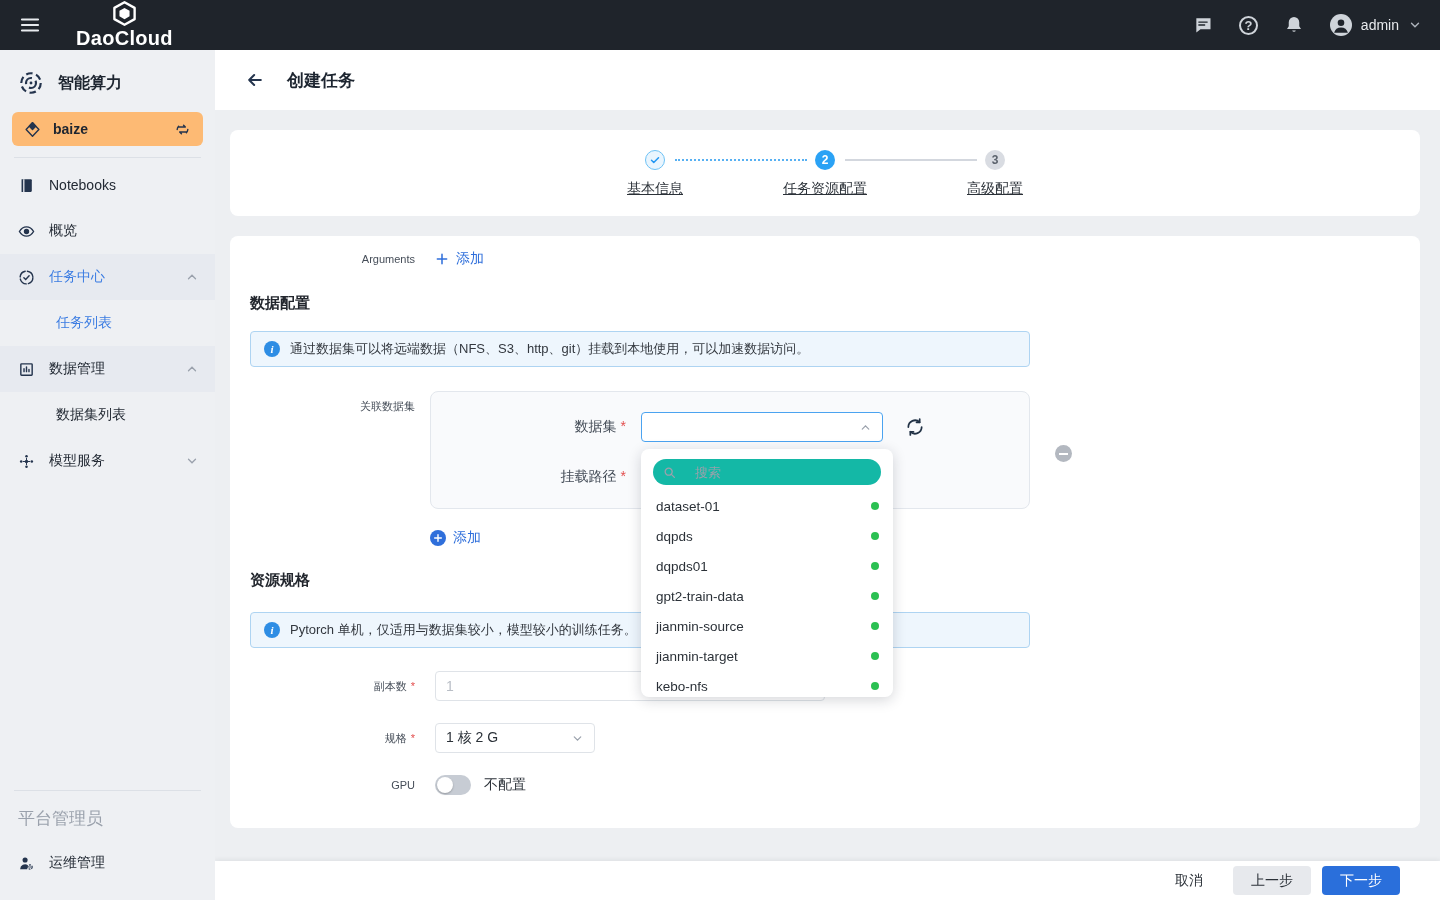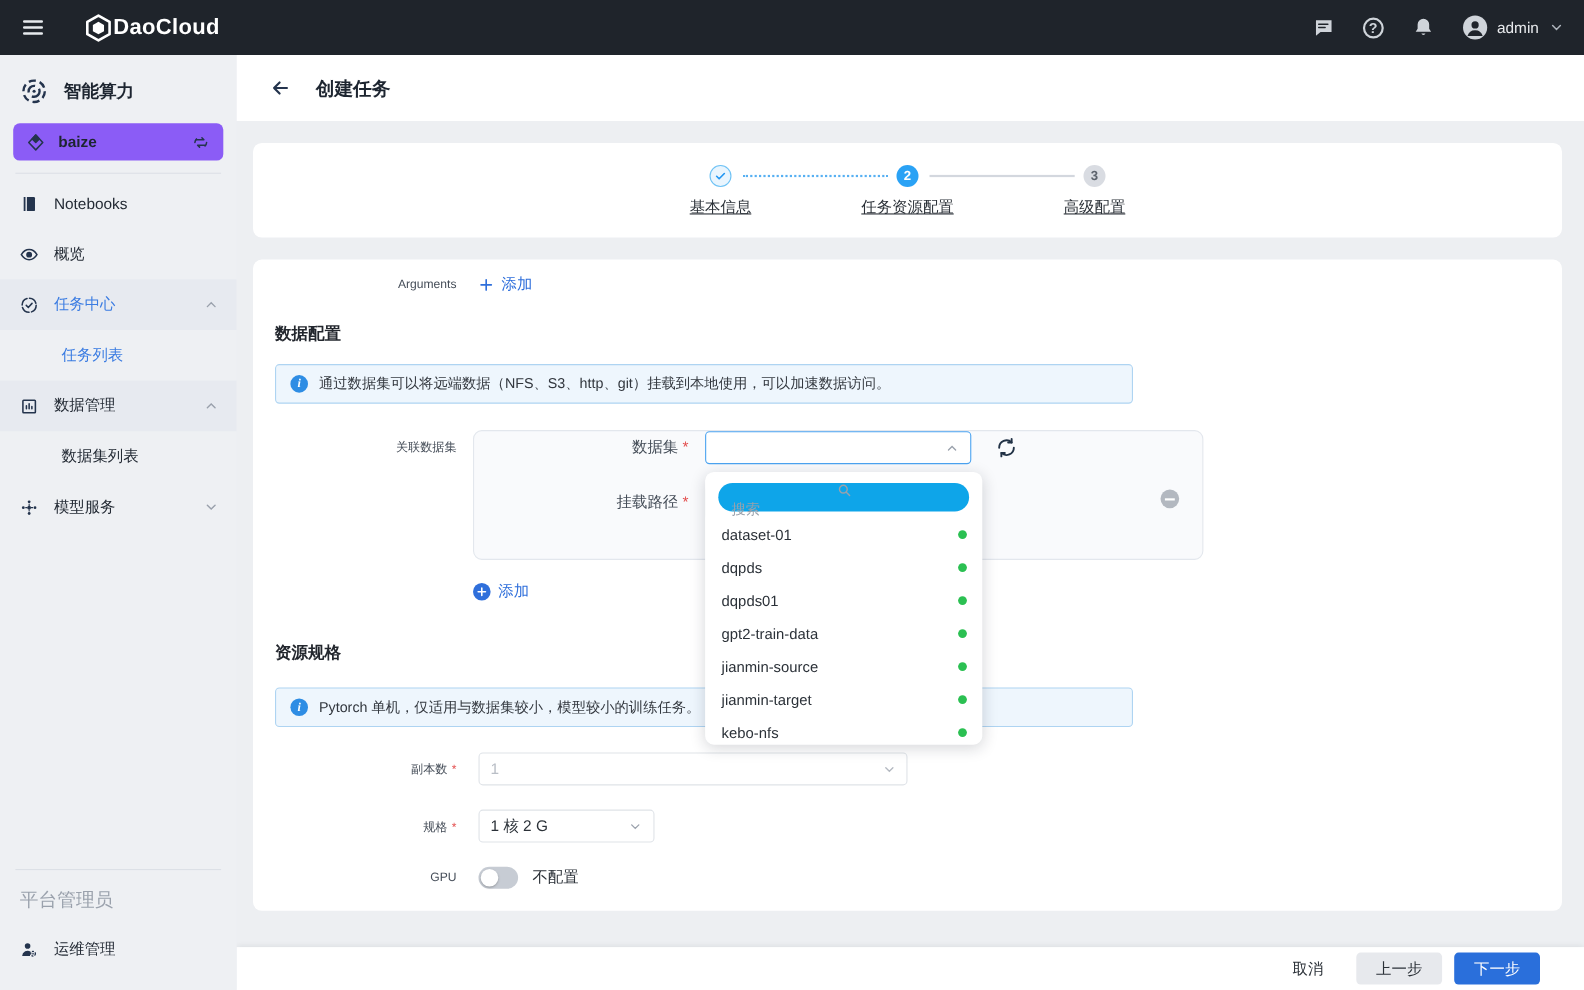--- a/index.html
+++ b/index.html
@@ -10,41 +10,41 @@
     background:#edeff2; color:#23272e;
   }
   svg { display:block; }
 
   
   .topbar {
     position:absolute; top:0; left:0; right:0; height:50px;
     background:#1f242b; display:flex; align-items:center; padding:0 18px; color:#fff; z-index:50;
   }
   .hamburger { width:24px; height:24px; color:#e7eaee; cursor:pointer; }
-  .brand { display:flex; align-items:center; margin-left:34px; }
+  .brand { display:flex; align-items:center; margin-left:34px;flex-direction:column; }
   .brand-name { font-size:20px; font-weight:bold; letter-spacing:.3px; color:#fff; }
   .topbar-right { margin-left:auto; display:flex; align-items:center; gap:26px; }
   .tb-icon { width:20px; height:20px; color:#cfd4da; cursor:pointer; }
   .help-badge { width:19px; height:19px; border-radius:50%; border:2px solid #cfd4da; color:#cfd4da;
     display:flex; align-items:center; justify-content:center; font-size:13px; font-weight:bold; }
   .avatar { width:22px; height:22px; border-radius:50%; background:#cfd4da; display:flex; align-items:flex-end; justify-content:center; overflow:hidden; }
   .user-group { display:flex; align-items:center; gap:9px; cursor:pointer; }
   .user-name { font-size:14px; color:#e8eaed; }
   .chev { width:14px; height:14px; color:#aeb4bc; }
 
   
   .sidebar {
     position:absolute; top:50px; left:0; width:215px; bottom:0;
     background:#eef0f3; z-index:40;
   }
   .side-section { display:flex; align-items:center; gap:14px; padding:20px 16px 14px 18px; }
   .side-section-label { font-size:16px; font-weight:bold; color:#1d2530; }
   .mod-icon { width:26px; height:26px; color:#24344d; }
   .workspace-pill {
-    margin:2px 12px 0; height:34px; background:#8b5cf6; border-radius:6px;
+    margin:2px 12px 0; height:34px; background:#fdba74; border-radius:6px;
     display:flex; align-items:center; padding:0 12px; gap:12px; cursor:pointer;
   }
   .ws-label { font-size:14px; font-weight:bold; color:#1d2530; flex:1; }
   .sm-icon { width:17px; height:17px; color:#24344d; }
   .side-divider { border-top:1px solid #dcе0e6; border-top:1px solid #dce0e6; margin:11px 14px 4px; }
   .nav-item {
     height:46px; display:flex; align-items:center; gap:14px; padding:0 16px 0 18px;
     font-size:14px; color:#232a34; cursor:pointer;
   }
   .nav-item .nav-label { flex:1; font-weight:500; }
@@ -98,22 +98,22 @@
   .section-title { font-size:15px; font-weight:bold; color:#23272e; margin:0 0 0 20px; }
   .info-banner {
     margin-left:20px; width:780px; height:36px; background:#eef6fd;
     border:1px solid #aed4f2; border-radius:4px;
     display:flex; align-items:center; gap:10px; padding:0 13px; font-size:13px; color:#33383f;
   }
   .info-icon { width:16px; height:16px; flex:none; border-radius:50%; background:#2e8de4; color:#fff;
     display:flex; align-items:center; justify-content:center; font-size:11px; font-weight:bold; font-family:"Liberation Serif","DejaVu Serif",serif; font-style:italic; }
 
   .group-card {
-    margin-left:15px; width:664px; height:118px; background:#f9fafc;
-    border:1px solid #e3e7ed; border-radius:8px; position:relative;
+    margin-left:15px; width:600px; height:118px; background:#f9fafc;
+    border:1px solid #e3e7ed; border-radius:8px; padding-top:20px; position:relative;
   }
   .inner-label { width:195px; text-align:right; font-size:14px; color:#454d58; flex:none; }
   .inner-row { display:flex; align-items:center; margin-bottom:20px; }
   .select-box {
     height:30px; background:#fff; border:1px solid #dfe3e8; border-radius:4px;
     display:flex; align-items:center; padding:0 10px; font-size:14px; color:#2b3138; cursor:pointer;
   }
   .select-box .sel-chev { margin-left:auto; width:13px; height:13px; color:#9aa1ac; }
   .dataset-select { width:242px; border-color:#4ba3f0; }
   .mount-input { width:242px; height:30px; background:#fff; border:1px solid #dfe3e8; border-radius:4px; }
@@ -124,22 +124,22 @@
     background:#b3b8c0; cursor:pointer;
   }
   .minus-circle::after { content:""; position:absolute; left:4px; top:7.5px; width:9px; height:2px; background:#fff; }
 
   
   .dropdown {
     position:absolute; left:0; top:37px; width:252px; height:248px; background:#fff;
     border-radius:8px; box-shadow:0 3px 14px rgba(20,30,45,.18); z-index:30; overflow:hidden;
   }
   .dd-search {
-    margin:10px 12px 6px; height:26px; background:#0ea5e9; border-radius:13px;
-    display:flex; align-items:center; gap:2px; padding:0 10px;flex-direction:column;
+    margin:10px 12px 6px; height:26px; background:#14b8a6; border-radius:13px;
+    display:flex; align-items:center; gap:17px; padding:0 10px;
   }
   .dd-search svg { width:13px; height:13px; color:#9aa1ab; flex:none; }
   .dd-search input {
     border:none; outline:none; background:transparent; font-size:13px; color:#2b3138; width:100%;
     font-family:"Liberation Sans","DejaVu Sans",sans-serif;
   }
   .dd-search input::placeholder { color:#9aa1ab; }
   .dd-item {
     height:30px; display:flex; align-items:center; justify-content:space-between;
     padding:0 14px 0 15px; font-size:13.5px; color:#2b3138; cursor:pointer;
@@ -476,21 +476,21 @@
       <span class="link-add" style="margin-left:15px;">
         <span class="plus-circle">
           <svg viewBox="0 0 24 24" fill="none" stroke="currentColor" stroke-width="3.4" stroke-linecap="round">
               <path d="M12 4v16M4 12h16"></path>
             </svg>
         </span>
         <span>添加</span>
       </span>
     </div>
 
-    <h3 class="section-title" style="margin-top:37px;">资源规格</h3>
+    <h3 class="section-title" style="margin-top:24px;">资源规格</h3>
 
     <div class="info-banner" style="margin-top:22px;">
       <span class="info-icon">
           <span>i</span>
         </span>
       <span>Pytorch 单机，仅适用与数据集较小，模型较小的训练任务。</span>
     </div>
 
     <div class="frow" style="margin-top:23px;">
       <span class="flabel">

